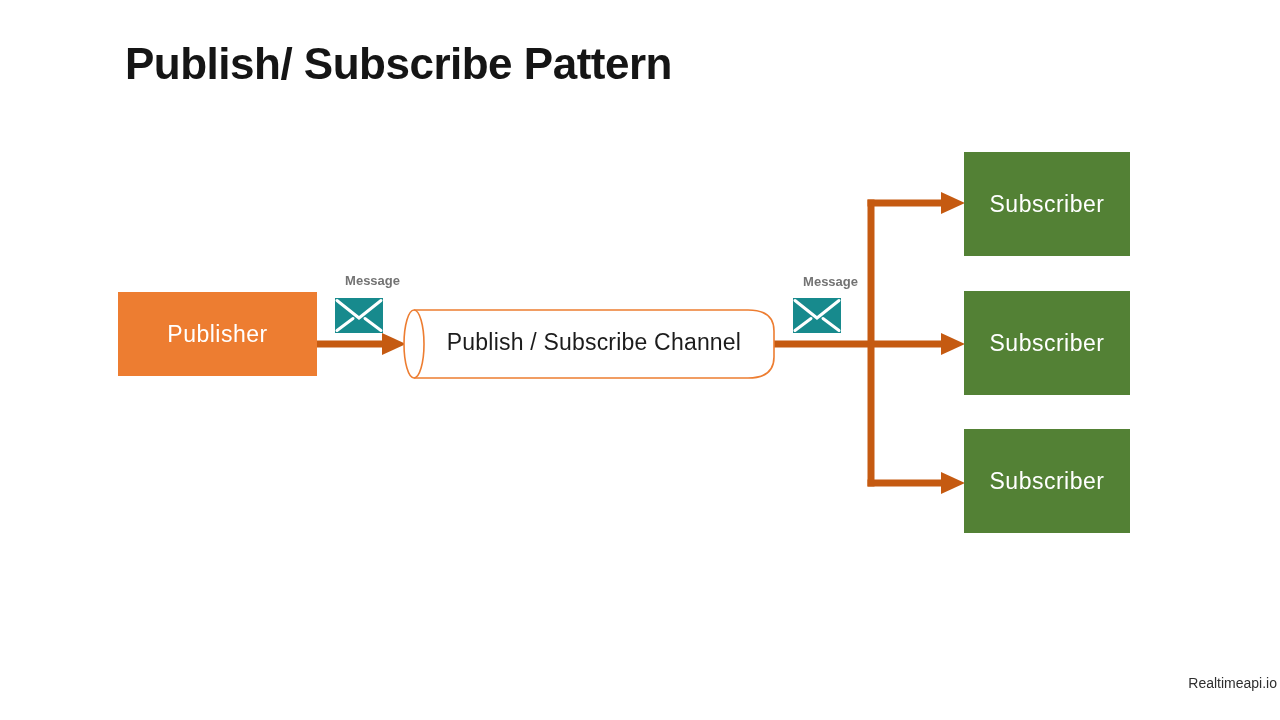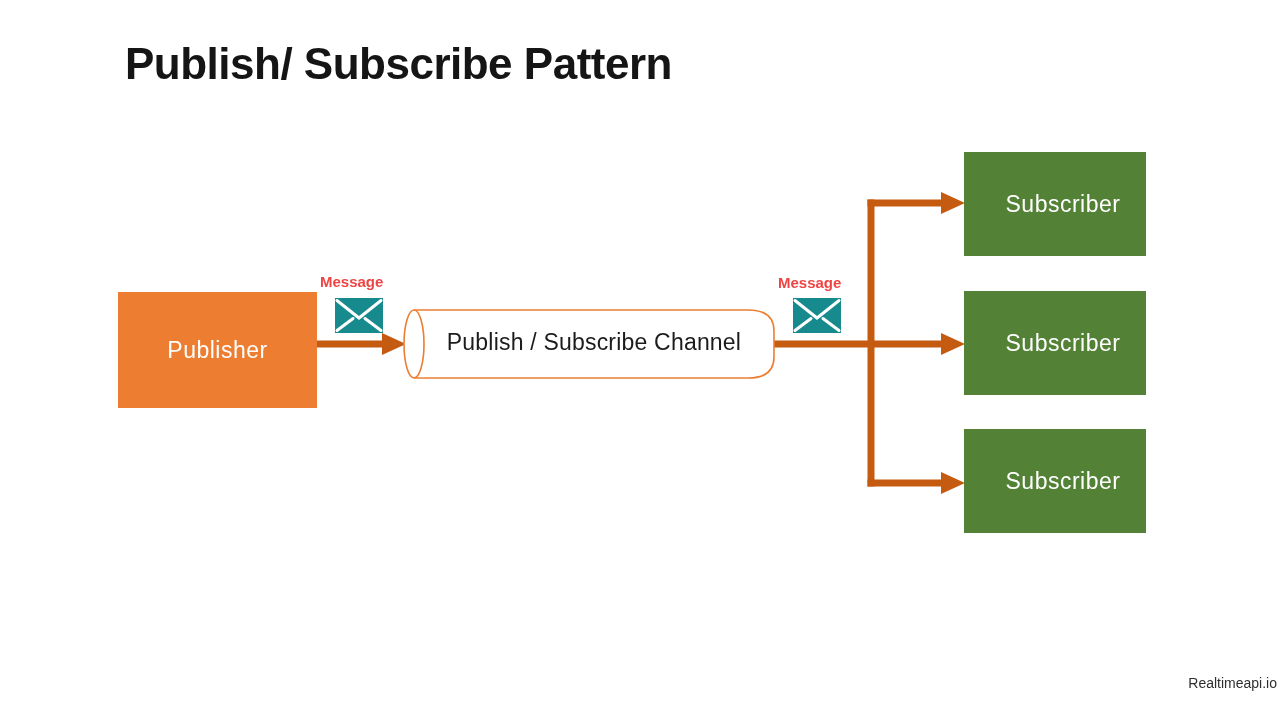--- a/index.html
+++ b/index.html
@@ -54,50 +54,49 @@
     display: flex;
     align-items: center;
     justify-content: center;
     color: var(--box-text, #ffffff);
     font-size: 23px;
     font-weight: 400;
     letter-spacing: 0.5px;
   }
   .publisher {
     left: 90px; top: 292px;
-    width: 199px; height: 116px;
+    width: 199px; height: 84px;
     background: var(--publisher-fill, #ED7D31);
   }
   .subscriber {
     left: 936px;
     width: 166px; height: 104px;
     background: var(--subscriber-fill, #538135);
-    padding-left: 16px;
   }
   .sub-0 { top: 152px; }
   .sub-1 { top: 291px; }
   .sub-2 { top: 429px; }
   .channel-label {
     position: absolute;
     left: 386px; top: 310px;
     width: 360px; height: 64px;
     display: flex;
     align-items: center;
     justify-content: center;
     font-size: 23px;
     color: #1c1c1c;
     letter-spacing: 0.2px;
   }
   .message-label {
     position: absolute;
     width: 80px;
-    text-align: left;
-    font-size: 15px;
+    text-align: right;
+    font-size: 13px;
     font-weight: 600;
-    color: #ef4444;
+    color: #737373;
   }
   .msg-left  { left: 292px; top: 273px; }
   .msg-right { left: 750px; top: 274px; }
   .footer {
     position: absolute;
     right: 31px;
     top: 675px;
     font-size: 14px;
     color: #2f2f2f;
   }

